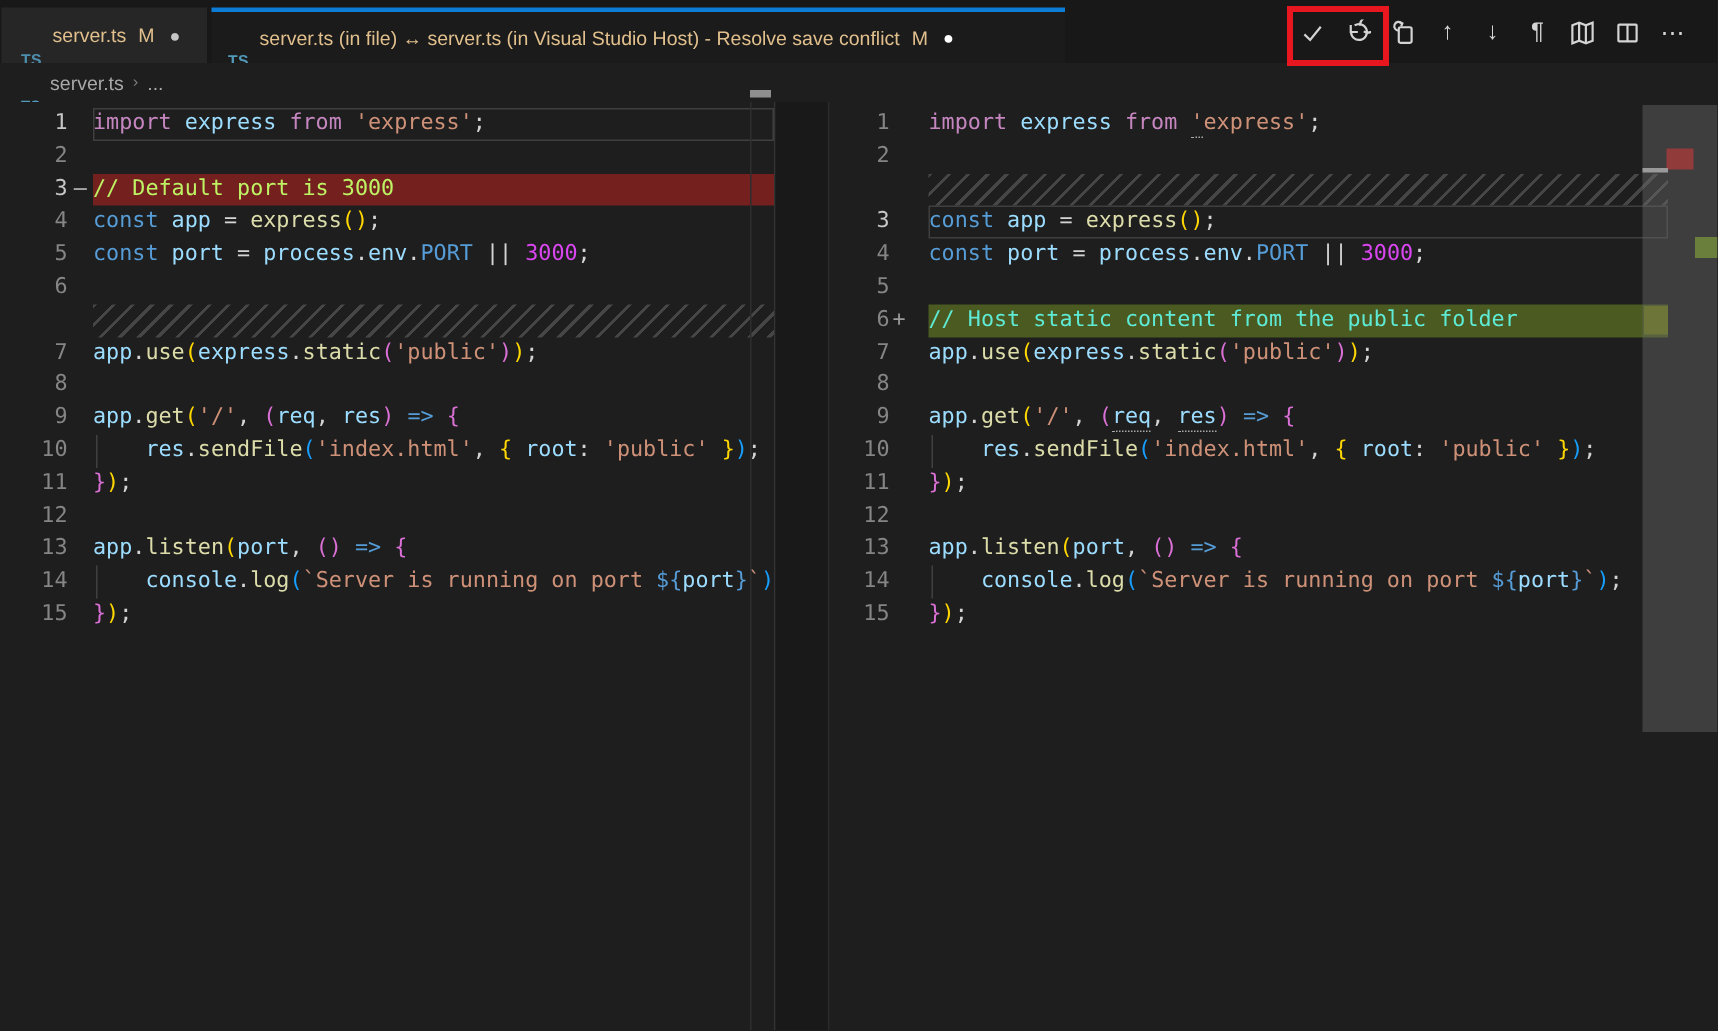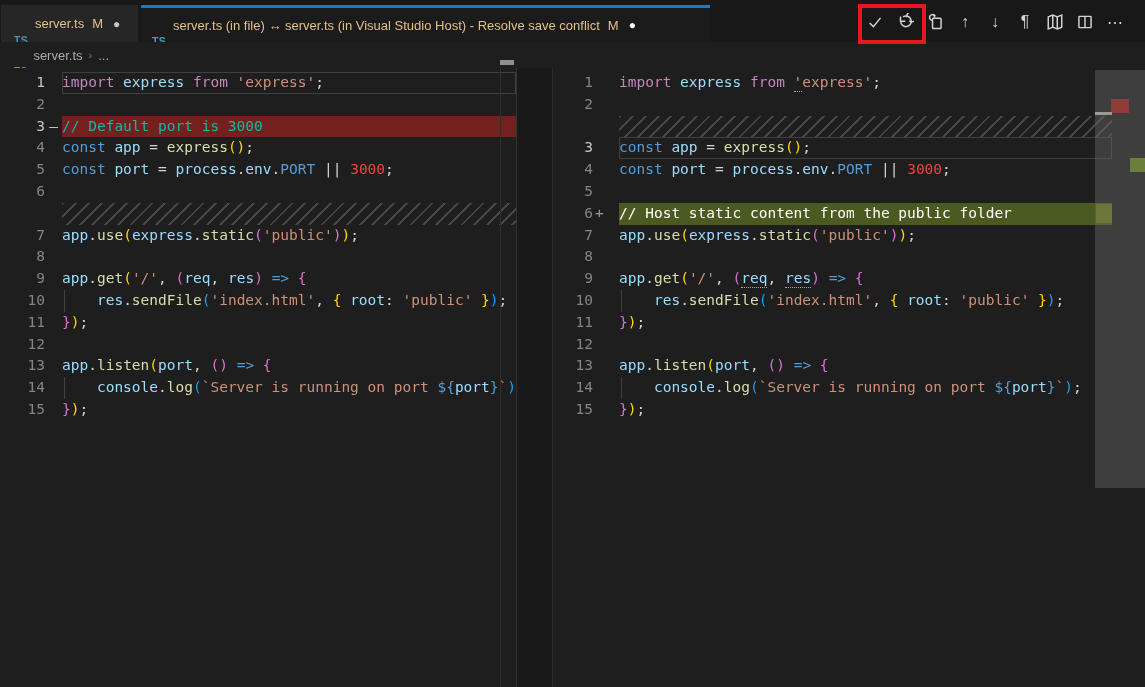--- a/index.html
+++ b/index.html
@@ -55,23 +55,23 @@
   .row.added .code { background:#4b5a20; }
   .row.hatch .code { background:repeating-linear-gradient(135deg, #464646 0 2px, transparent 2px 9px); }
   .guide { position:absolute; left:2px; top:0; bottom:0; width:0; border-left:1px solid #404040; }
   
   .tk { display:inline; }
   .kw  { color:#569cd6; }
   .ctrl{ color:#c586c0; }
   .var { color:#9cdcfe; }
   .fn  { color:#dcdcaa; }
   .str { color:#ce9178;text-align:right; }
-  .nm  { color:#ef4444; }
-  .cmt { color:#14b8a6; }
-  .cmt-add { color:#ffffff; }
+  .nm  { color:#d946ef; }
+  .cmt { color:#bef264; }
+  .cmt-add { color:#5eead4; }
   .pun { color:#d4d4d4; }
   .b1  { color:#ffd700; }
   .b2  { color:#da70d6; }
   .b3  { color:#179fff; }
   .tpl { color:#569cd6; }
   .hint{ border-bottom:1.6px dotted #a8a8a8; padding-bottom:0.5px; }
   
   .vline { position:absolute; top:68px; bottom:0; width:1px; }
   .vline-lscroll { left:500px; background:#2e2e2e; }
   .vline-lpane   { left:516px; background:#343434; }

